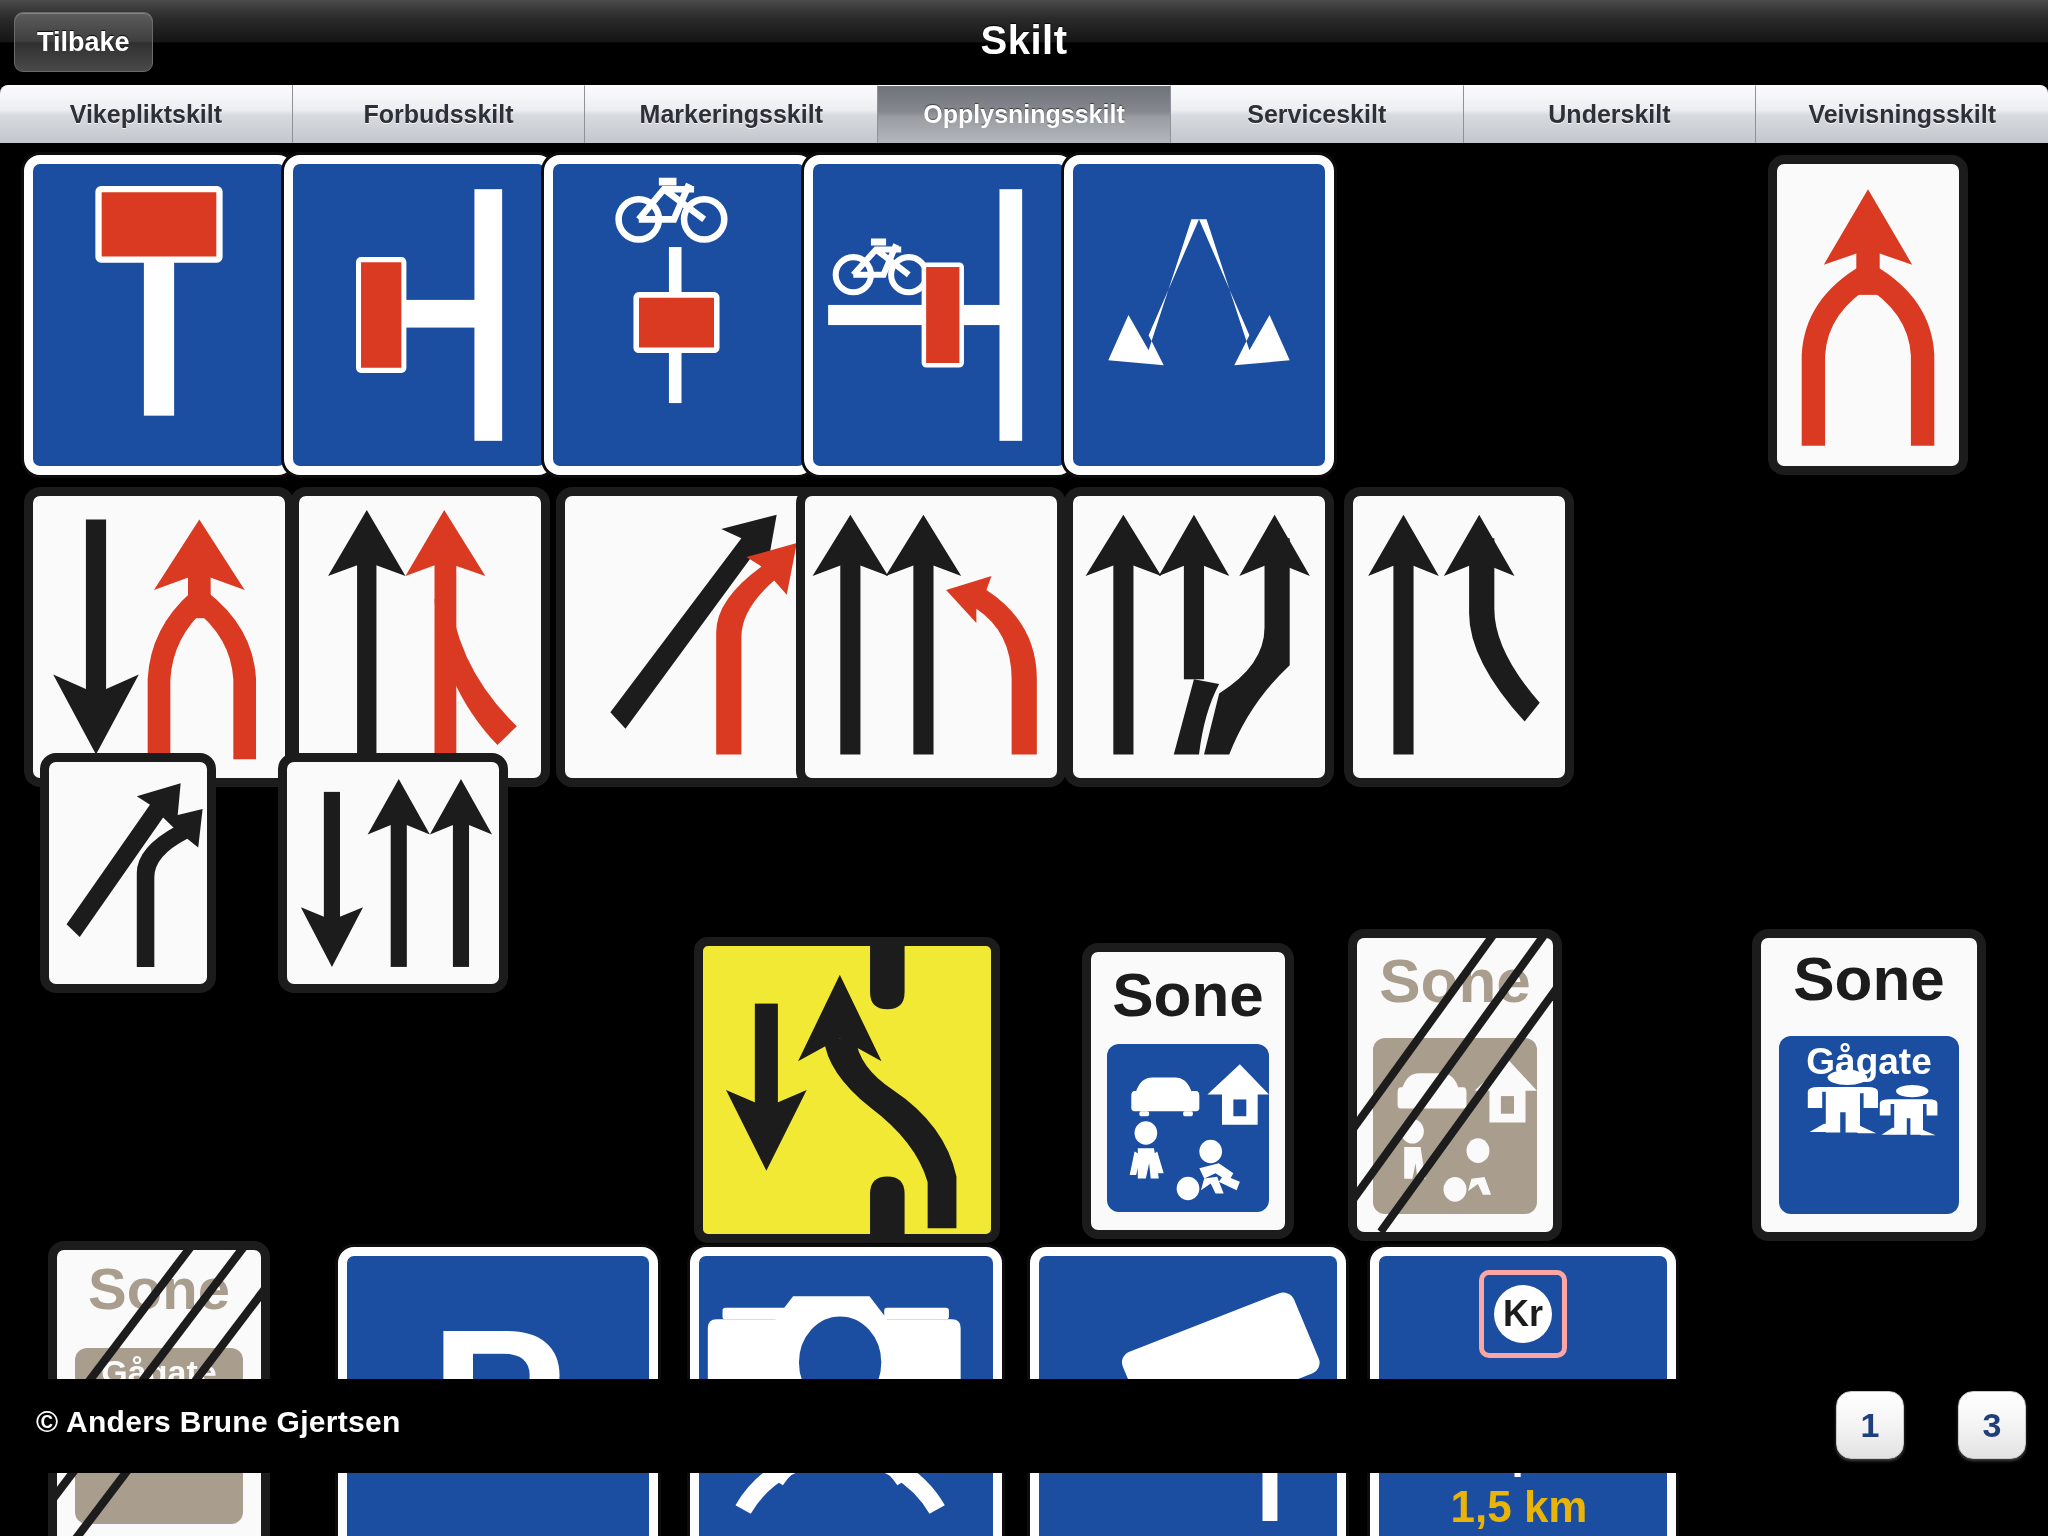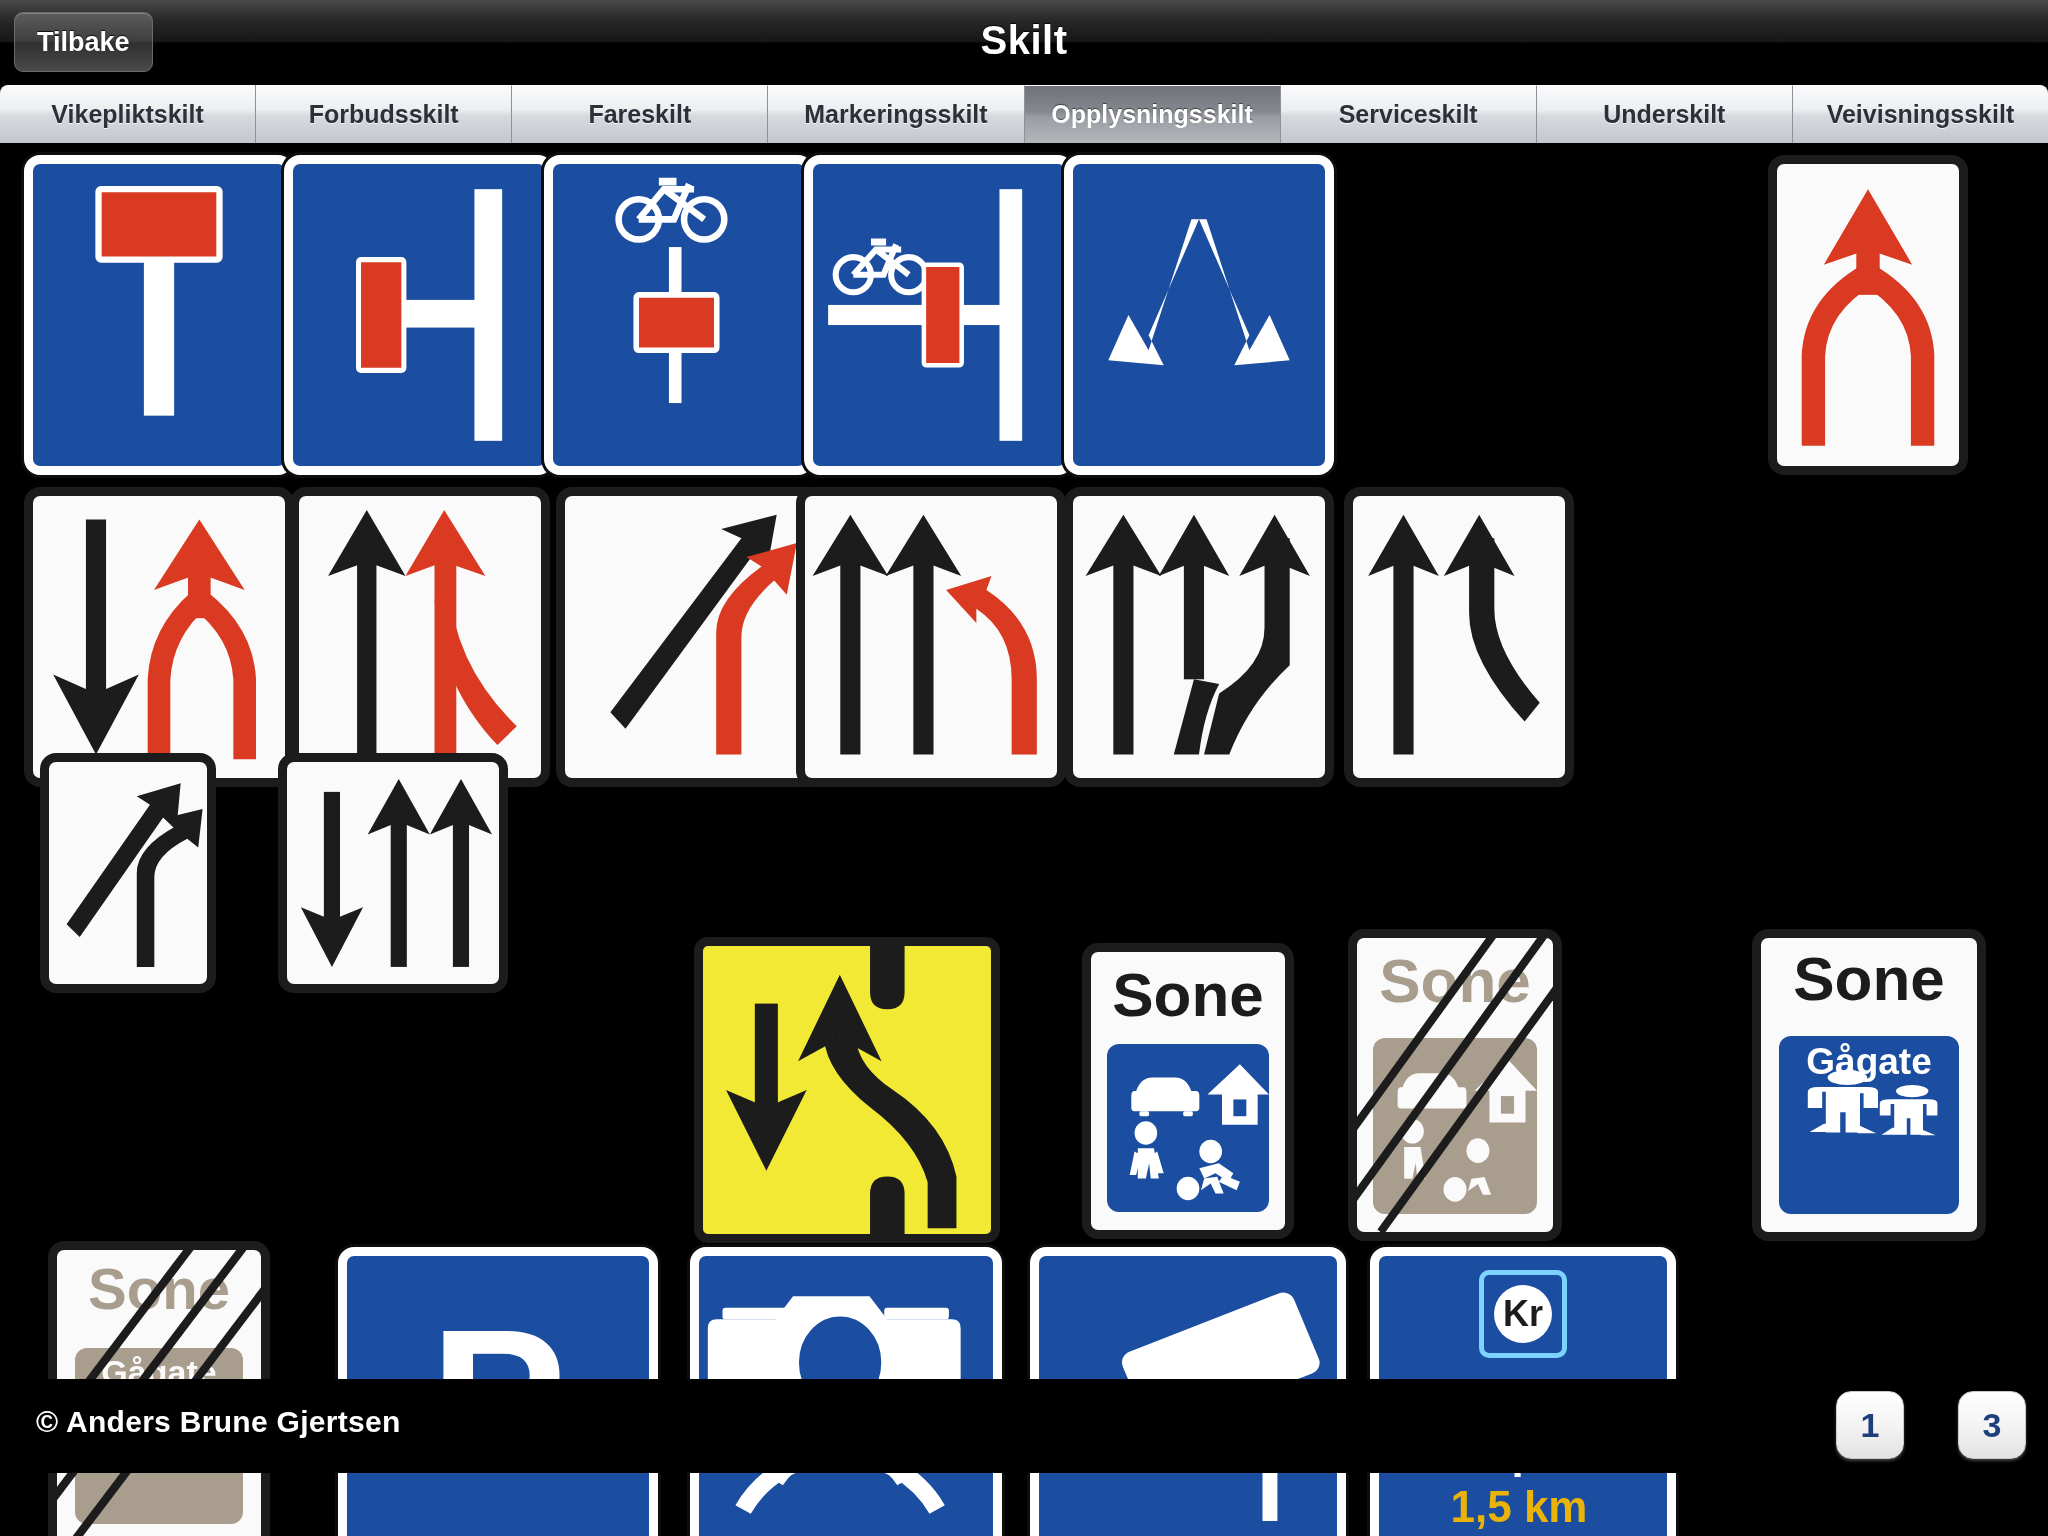--- a/index.html
+++ b/index.html
@@ -68,21 +68,20 @@
 <body>
 
 <div id="header">
   <div id="back-btn">Tilbake</div>
   <div id="title">Skilt</div>
 </div>
 
 <div id="tabbar">
   <div class="tab">Vikepliktskilt</div>
   <div class="tab">Forbudsskilt</div>
-  <div class="tab">Fareskilt</div>
   <div class="tab">Markeringsskilt</div>
   <div class="tab selected">Opplysningsskilt</div>
   <div class="tab">Serviceskilt</div>
   <div class="tab">Underskilt</div>
   <div class="tab">Veivisningsskilt</div>
 </div>
 
 <div id="grid">
 
   <div class="cell" style="left:24px;top:12px;width:270px;height:320px;">
@@ -399,21 +398,21 @@
           <path d="M20 52 L32 46 L37 60 L24 66 Z" transform="rotate(-22 29 56)"></path>
           <rect x="75" y="54" width="5" height="38"></rect>
         </g>
       </svg>
     </div>
   </div>
 
   <div class="cell" style="left:1370px;top:1104px;width:306px;height:306px;">
     <div class="sign blue">
       <div style="position:absolute;left:0;right:0;top:14px;display:flex;justify-content:center;">
-        <div style="width:78px;height:78px;border:5px solid #7dd3fc;border-radius:10px;
+        <div style="width:78px;height:78px;border:5px solid #fca5a5;border-radius:10px;
                     display:flex;align-items:center;justify-content:center;">
           <div style="width:58px;height:58px;border-radius:50%;background:#fff;
                       display:flex;align-items:center;justify-content:center;
                       color:#1c1c1c;font-size:36px;font-weight:bold;line-height:1;">Kr</div>
         </div>
       </div>
       <div style="position:absolute;left:0;right:0;top:118px;text-align:center;color:#fff;
                   font-size:44px;font-weight:bold;line-height:1.12;">Bomstasjon</div>
       <div style="position:absolute;left:0;right:0;top:172px;text-align:center;color:#fff;
                   font-size:44px;font-weight:bold;line-height:1.12;">Toll plaza</div>

